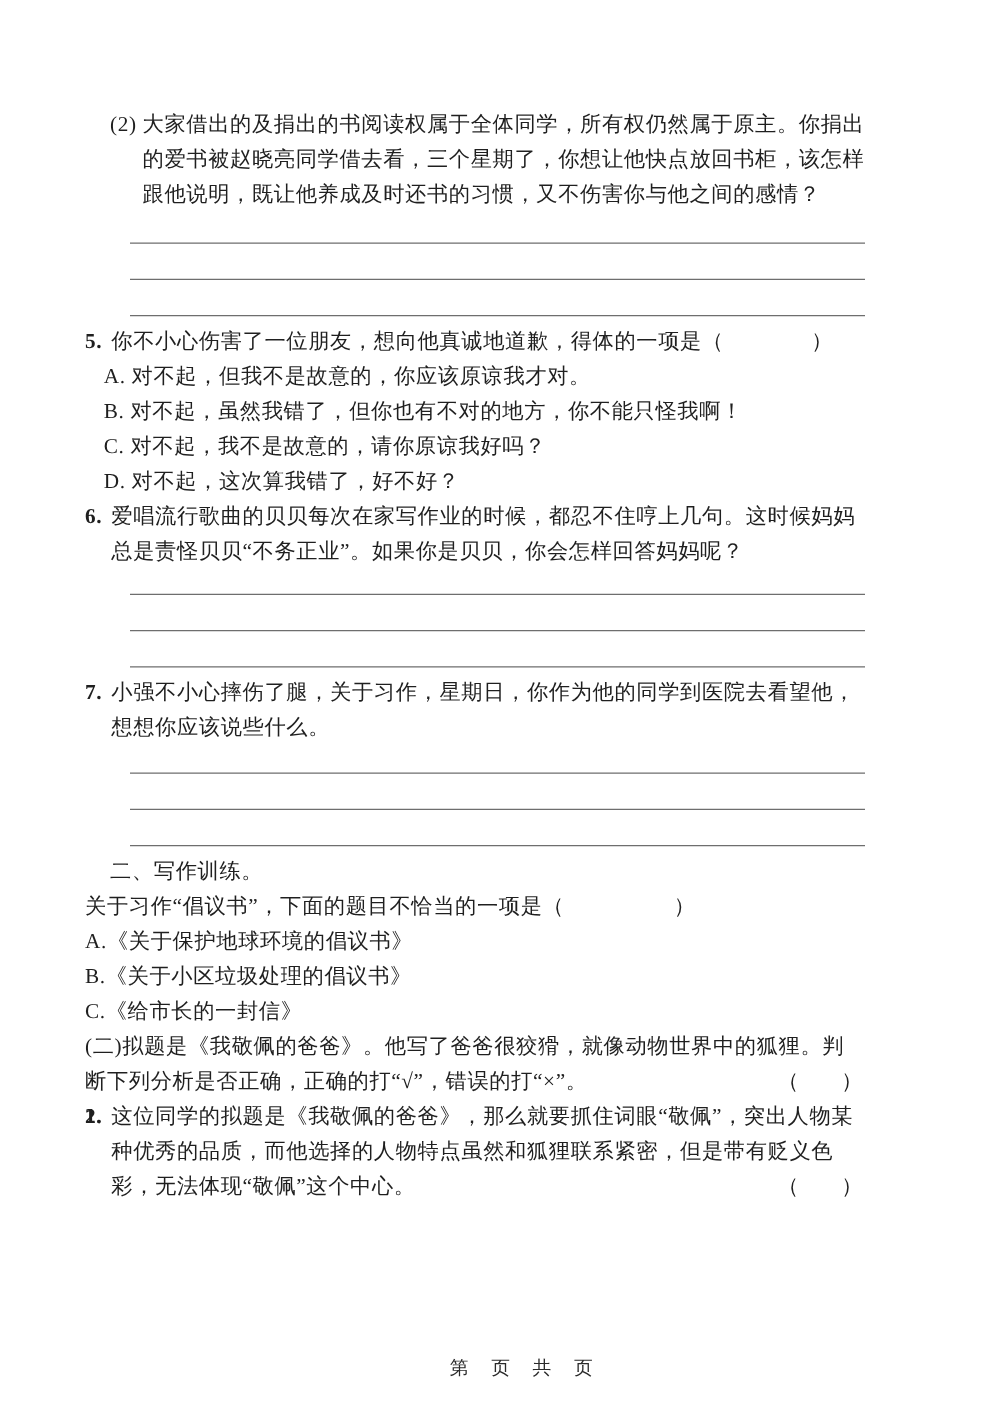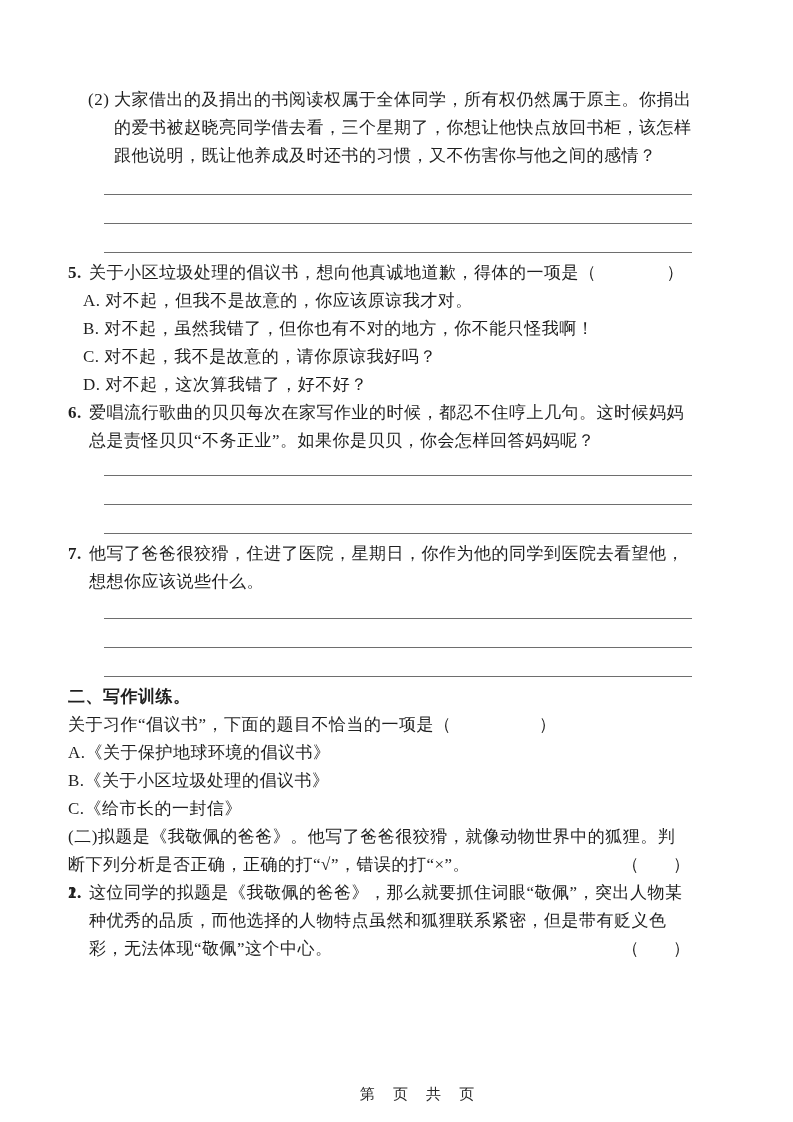--- a/index.html
+++ b/index.html
@@ -52,21 +52,21 @@
     width: 588px;
     margin-bottom: 6px;
   }
   .rule {
     height: 28px;
     border-bottom: 1px solid #6e6e6e;
   }
   .rule.lead-24 { height: 24px; }
   .rule.lead-20 { height: 20px; }
   .rule.lead-22 { height: 22px; }
-  .section-heading { font-weight: bold; }
+  .section-heading { font-weight: normal; margin-left: 20px; }
   
   .judge-item {
     position: relative;
     padding-left: 21px;
   }
   .judge-item .paren {
     position: absolute;
     right: 2px;
     bottom: 0;
     letter-spacing: 0;
@@ -95,42 +95,42 @@
       <span>大家借出的及捐出的书阅读权属于全体同学，所有权仍然属于原主。你捐出的爱书被赵晓亮同学借去看，三个星期了，你想让他快点放回书柜，该怎样跟他说明，既让他养成及时还书的习惯，又不伤害你与他之间的感情？</span>
     </div>
     <div class="answer-lines">
       <div class="rule lead-24"></div>
       <div class="rule"></div>
       <div class="rule"></div>
     </div>
 
     <div class="para hang-q">
       <span class="num">5.</span>
-      <span>关于小区垃圾处理的倡议书，想向他真诚地道歉，得体的一项是（　　　　）</span>
+      <span>你不小心伤害了一位朋友，想向他真诚地道歉，得体的一项是（　　　　）</span>
     </div>
     <div class="options-indent">
       <div class="option-line">A. 对不起，但我不是故意的，你应该原谅我才对。</div>
       <div class="option-line">B. 对不起，虽然我错了，但你也有不对的地方，你不能只怪我啊！</div>
       <div class="option-line">C. 对不起，我不是故意的，请你原谅我好吗？</div>
       <div class="option-line">D. 对不起，这次算我错了，好不好？</div>
     </div>
 
     <div class="para hang-q">
       <span class="num">6.</span>
       <span>爱唱流行歌曲的贝贝每次在家写作业的时候，都忍不住哼上几句。这时候妈妈总是责怪贝贝“不务正业”。如果你是贝贝，你会怎样回答妈妈呢？</span>
     </div>
     <div class="answer-lines">
       <div class="rule lead-20"></div>
       <div class="rule"></div>
       <div class="rule"></div>
     </div>
 
     <div class="para hang-q">
       <span class="num">7.</span>
-      <span>他写了爸爸很狡猾，住进了医院，星期日，你作为他的同学到医院去看望他，想想你应该说些什么。</span>
+      <span>小强不小心摔伤了腿，关于习作，星期日，你作为他的同学到医院去看望他，想想你应该说些什么。</span>
     </div>
     <div class="answer-lines">
       <div class="rule lead-22"></div>
       <div class="rule"></div>
       <div class="rule"></div>
     </div>
 
     <div class="section-heading">二、写作训练。</div>
 
     <div class="para">关于习作“倡议书”，下面的题目不恰当的一项是（　　　　　）</div>

